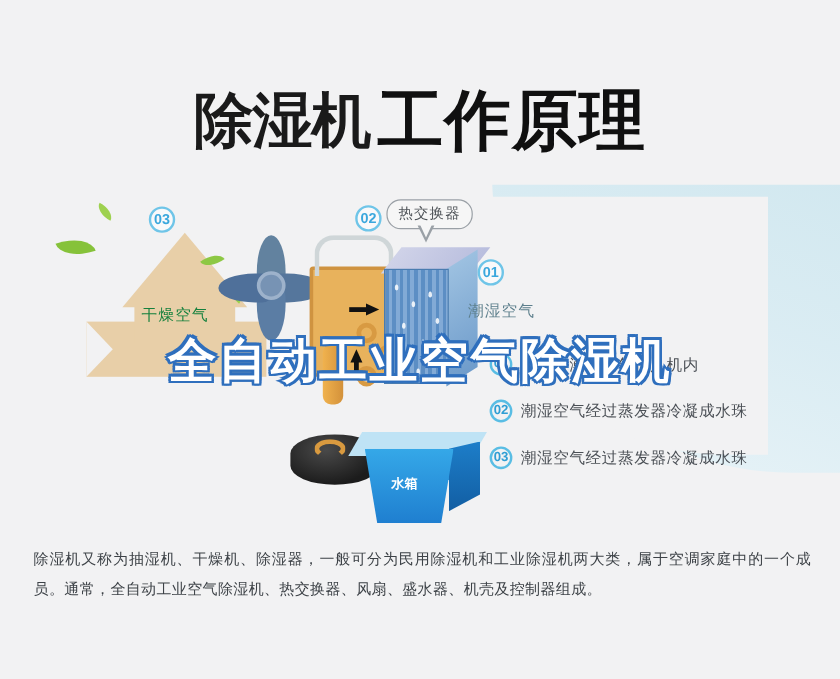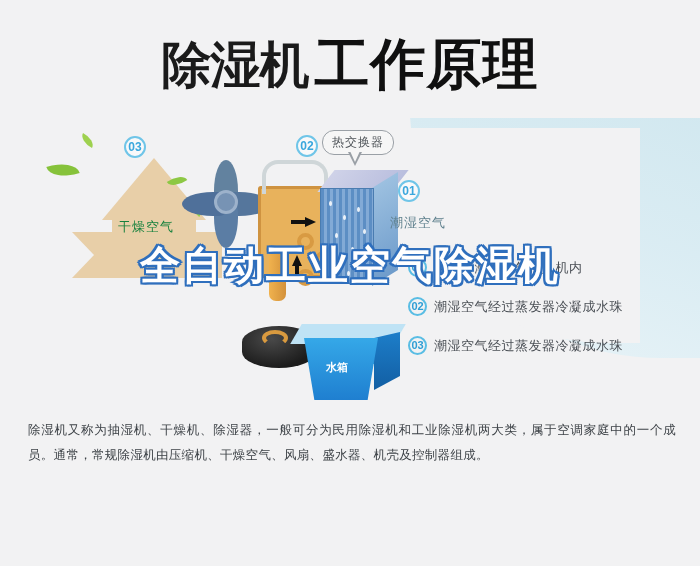--- a/index.html
+++ b/index.html
@@ -6,20 +6,21 @@
   html, body {
     width: 700px; height: 566px;
     background: #f2f2f3;
     font-family: "Liberation Sans", "DejaVu Sans", sans-serif;
     overflow: hidden;
   }
   #page {
     position: relative;
     width: 700px; height: 426px;
     background: #f2f2f3;
+    margin-top: 36px;
   }
 
   
   .title-wrap {
     position: absolute; top: 28px; left: 0; width: 700px;
     text-align: center; white-space: nowrap;
   }
   .title-a {
     font-size: 50px; font-weight: 700; color: #1a1a1a;
     letter-spacing: -1px; vertical-align: middle;
@@ -414,16 +415,16 @@
         <div class="step-txt">潮湿空气经过蒸发器冷凝成水珠</div>
       </div>
     </div>
   </div>
 
   <div class="wm">
     <div class="wm-l1">全自动工业空气除湿机</div>
   </div>
 
   <div class="body-text">
-    <div class="para p1">除湿机又称为抽湿机、干燥机、除湿器，一般可分为民用除湿机和工业除湿机两大类，属于空调家庭中的一个成员。通常，常规除湿机由压缩机、干燥空气、风扇、盛水器、机壳及控制器组成。</div>
+    <div class="para p1">除湿机又称为抽湿机、干燥机、除湿器，一般可分为民用除湿机和工业除湿机两大类，属于空调家庭中的一个成员。通常，全自动工业空气除湿机、热交换器、风扇、盛水器、机壳及控制器组成。</div>
   </div>
 
 </div>
 
 </body></html>

